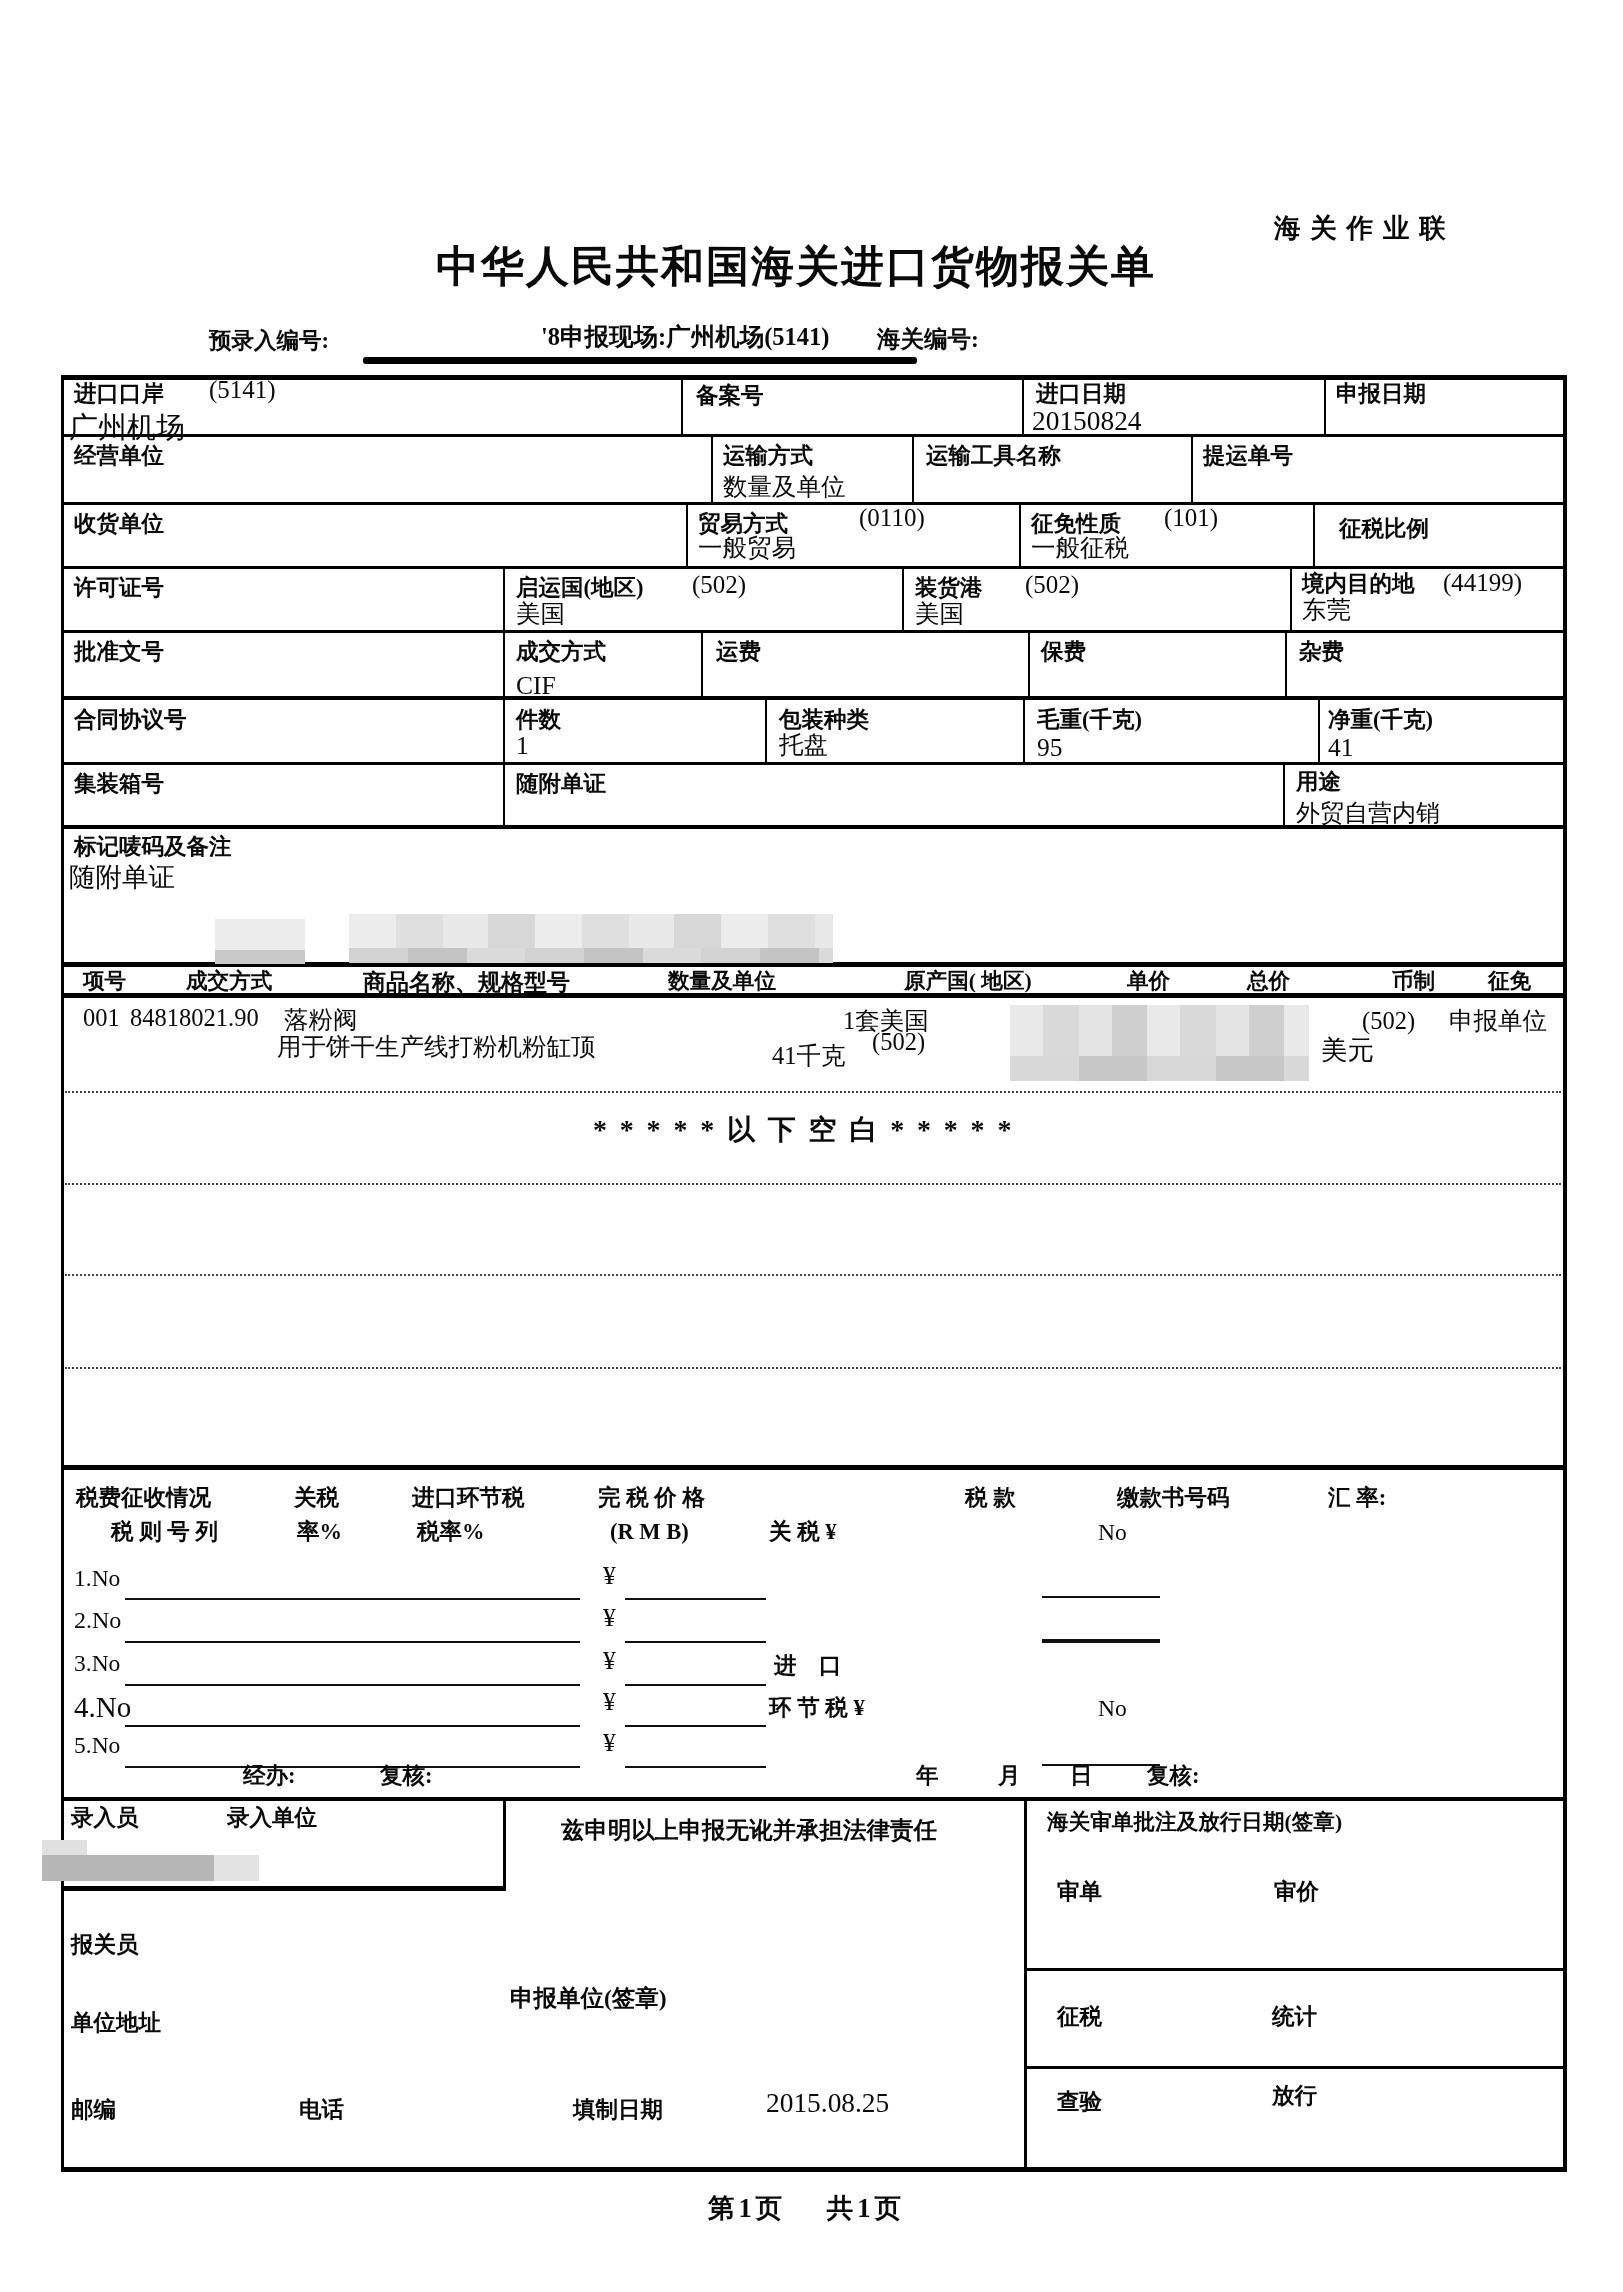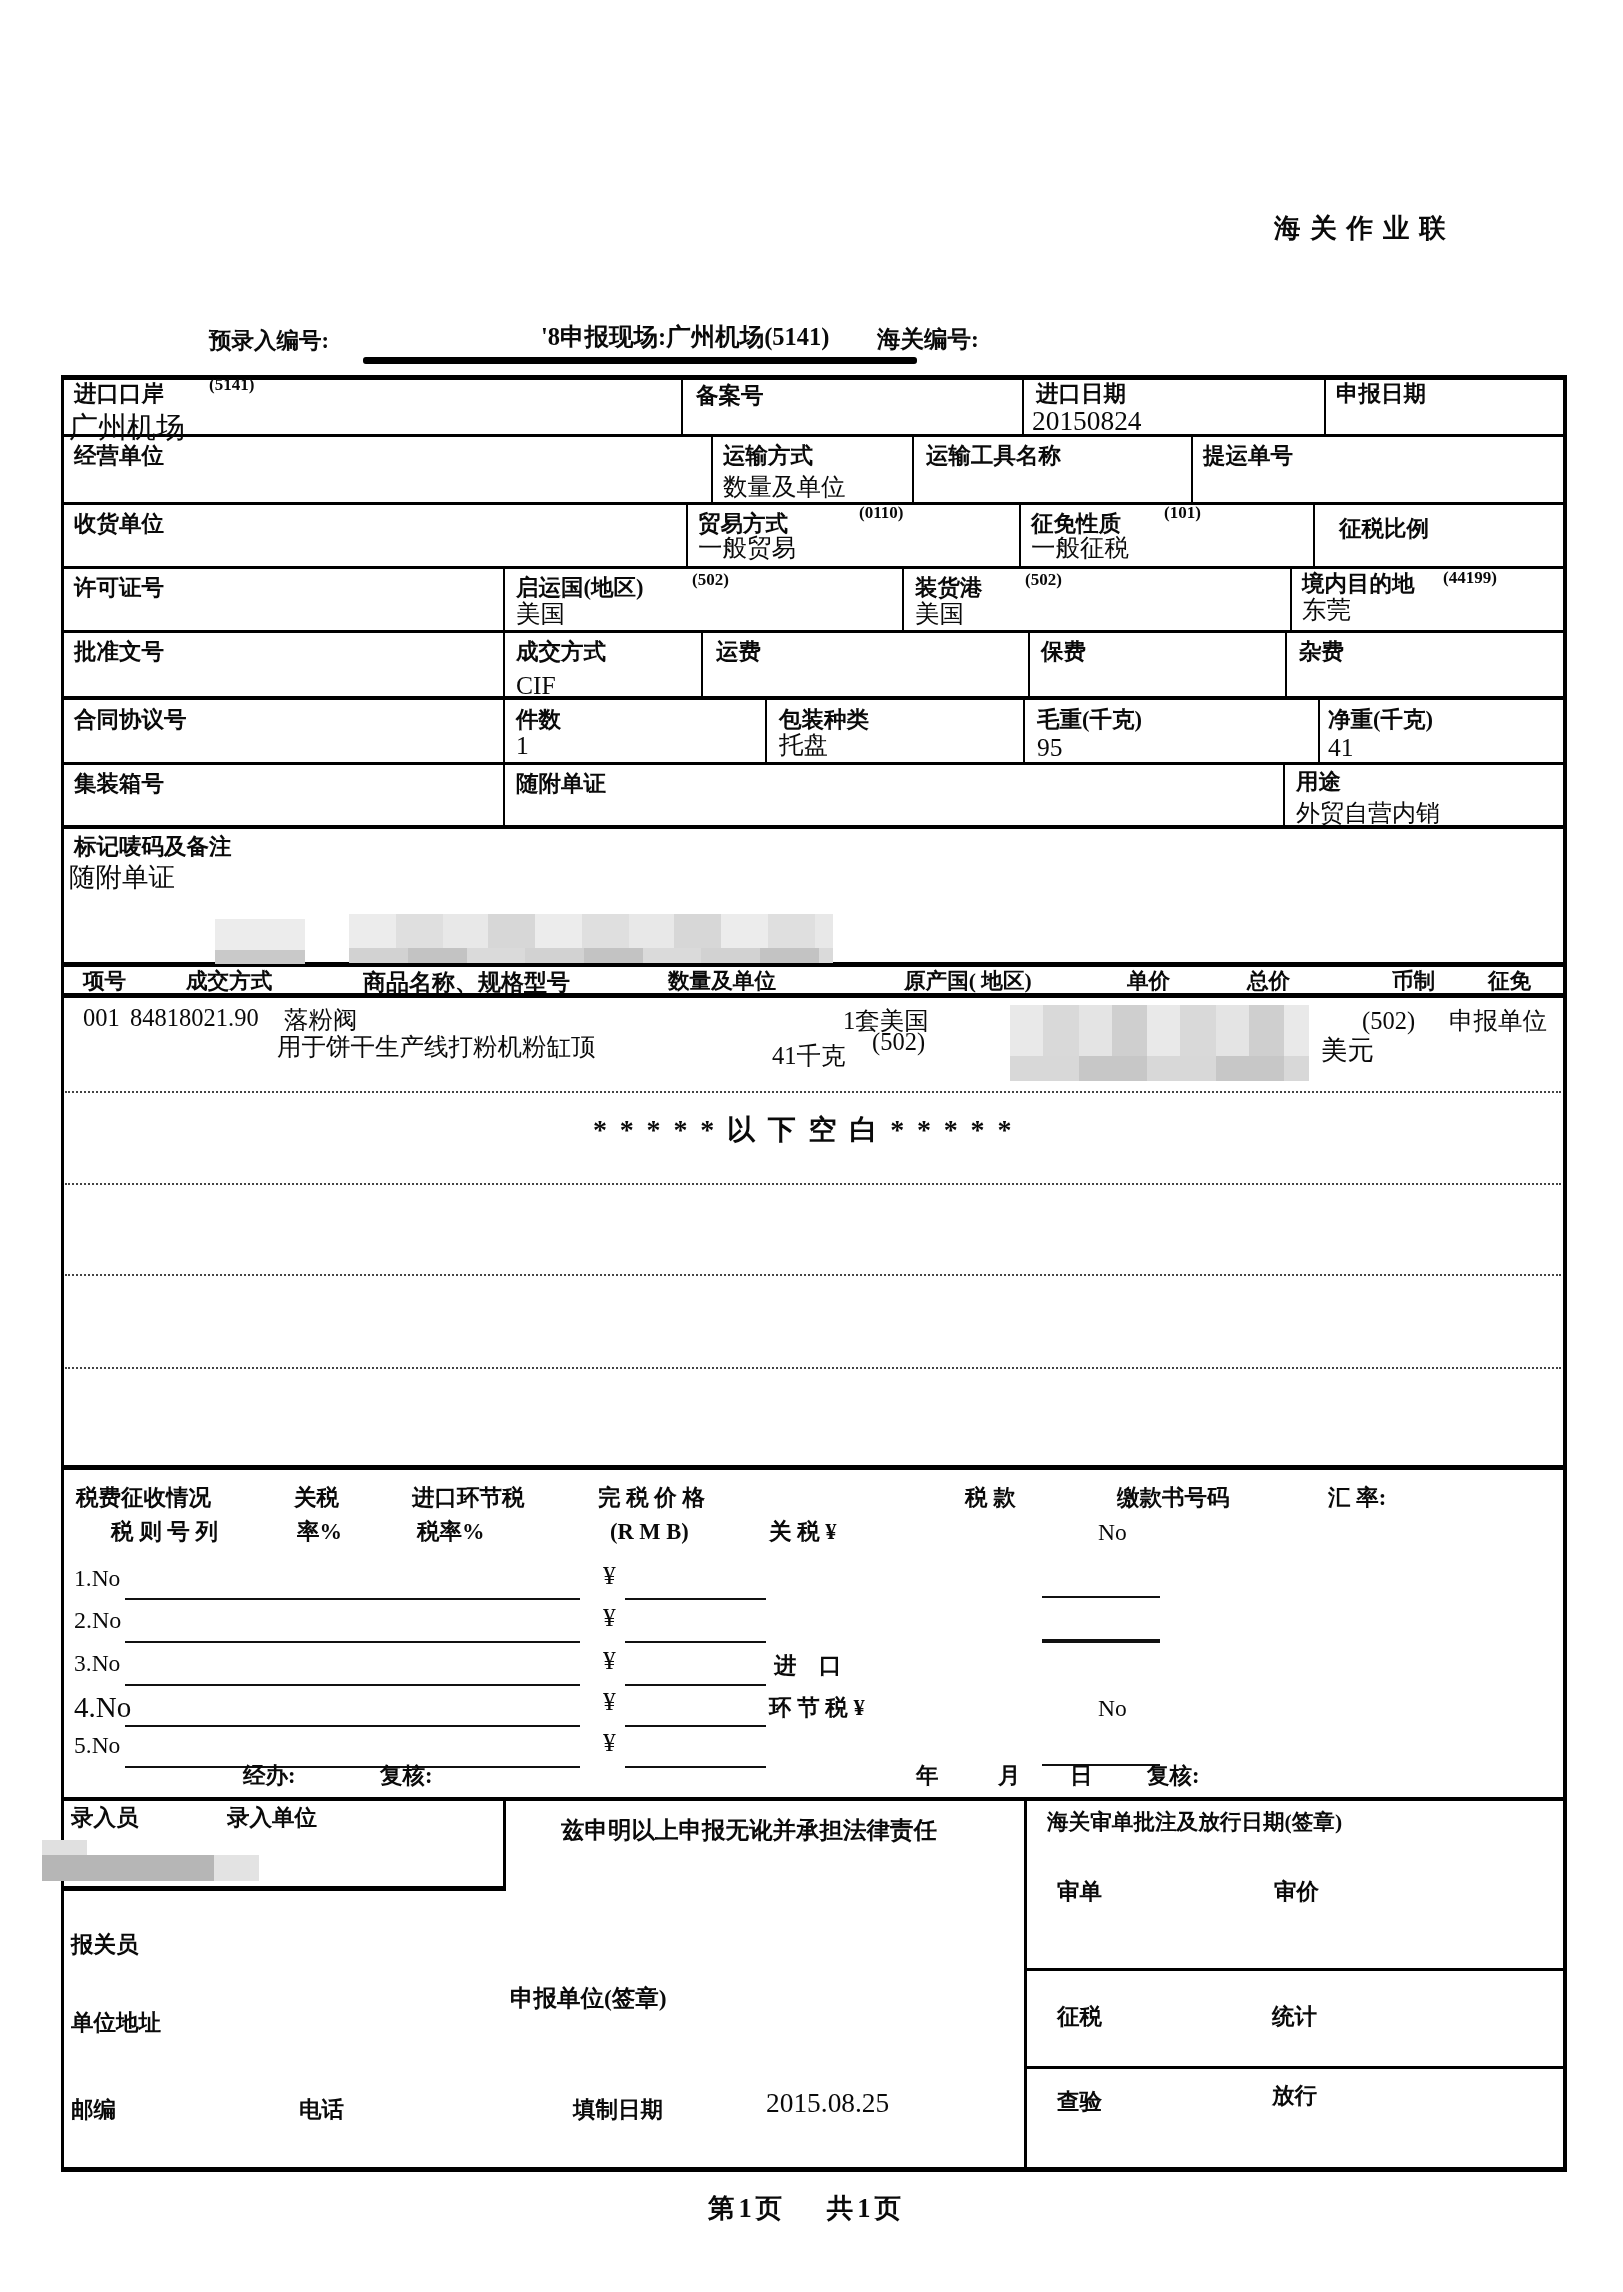--- a/index.html
+++ b/index.html
@@ -1,20 +1,20 @@
 <!DOCTYPE html>
 <html><head>
 <meta charset="utf-8">
 <style>
   html,body{margin:0;padding:0;background:#e8e8e8;}
   .page{position:relative;width:1623px;height:2293px;background:#ffffff;overflow:hidden;
         font-family:"Liberation Serif","DejaVu Serif",serif;color:#0a0a0a;}
   .t{position:absolute;white-space:nowrap;line-height:1.1;}
   .lb{font-size:22.5px;font-weight:700;}
-  .cd{font-size:17px;font-weight:700;}
+  .cd{font-size:25px;font-weight:400;}
   .vl{font-size:25.5px;font-weight:400;}
   .big{font-size:29px;}
   .ttl{font-size:43px;font-weight:700;letter-spacing:2px;}
   .copy{font-size:26.5px;font-weight:700;letter-spacing:9.8px;}
   .hline{position:absolute;background:#000;}
   .vline{position:absolute;background:#000;}
   .dot{position:absolute;border-top:2px dotted #444;height:0;}
   .ul{position:absolute;background:#111;height:2px;}
   .redact{position:absolute;}
   .px-a{background:linear-gradient(180deg,#ececec 0 68%,#c9c9c9 68% 100%);}
@@ -27,20 +27,21 @@
   .px-c .strip{position:absolute;left:0;bottom:0;width:100%;height:25.5px;
      background:repeating-linear-gradient(90deg,#d8d8d8 0 69px,#c7c7c7 69px 137px);}
   .smudge{position:absolute;background:#000;border-radius:2.9px;}
 </style>
 </head>
 <body>
 
 <div class="page">
 
   <div class="t copy" style="left:1274px;top:214px">海关作业联</div>
+  <div class="t ttl" style="left:436px;top:243px">中华人民共和国海关进口货物报关单</div>
   <div class="t lb" style="left:209px;top:329px">预录入编号:</div>
   <div class="t lb" style="left:541px;top:324px;font-size:24.5px">'8申报现场:广州机场(5141)</div>
   <div class="t lb" style="left:877px;top:327px;font-size:23.5px">海关编号:</div>
   <div class="smudge" style="left:363px;top:357px;width:554px;height:6.9px"></div>
 
   <div class="vline" style="left:61px;top:375px;width:2.9px;height:1796px"></div>
   <div class="vline" style="left:1563px;top:375px;width:3.9px;height:1796px"></div>
   <div class="hline" style="left:61px;top:375px;width:1506px;height:4.9px"></div>
   <div class="hline" style="left:61px;top:2167px;width:1506px;height:4.9px"></div>
 

